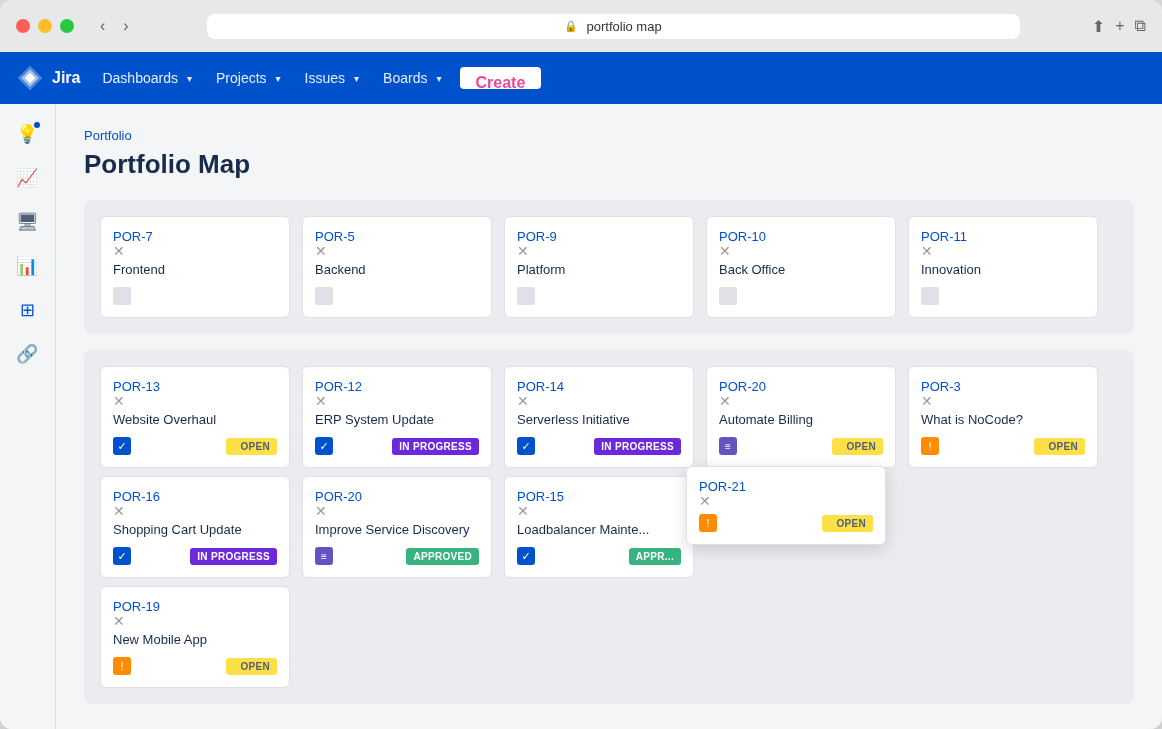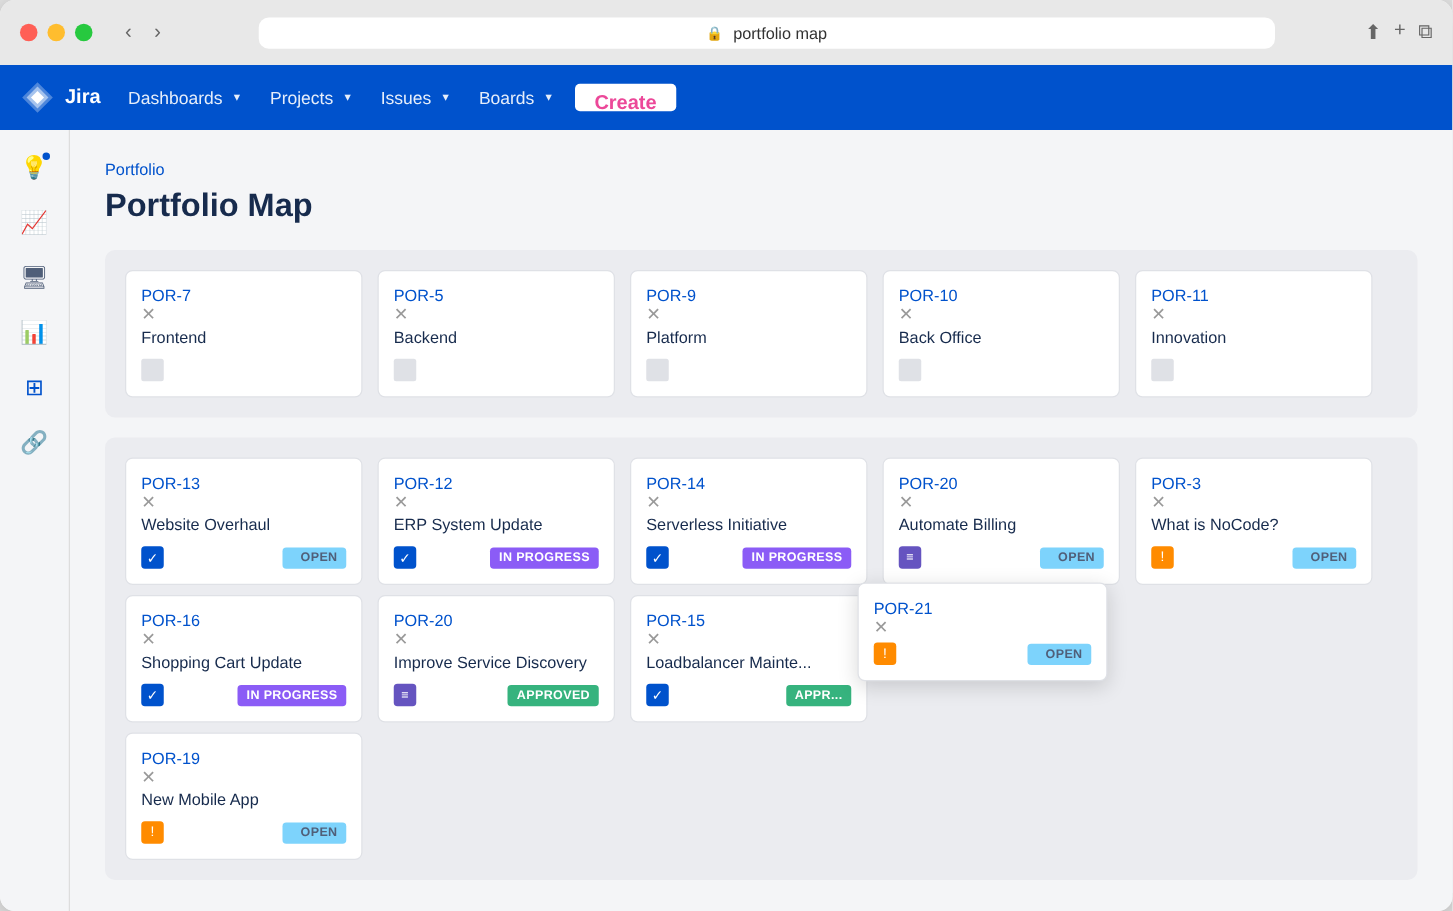--- a/index.html
+++ b/index.html
@@ -224,22 +224,22 @@
     }
 
     
     .badge {
       font-size: 10px;
       font-weight: 700;
       padding: 3px 7px;
       border-radius: 3px;
       letter-spacing: 0.3px;
     }
-    .badge-open { background: #7dd3fc; color: #505f79; padding-left: 14px; }
-    .badge-in-progress { background: #8b5cf6; color: white; }
+    .badge-open { background: #fde047; color: #505f79; padding-left: 14px; }
+    .badge-in-progress { background: #6d28d9; color: white; }
     .badge-approved { background: #36b37e; color: white; }
 
     
     .icon-check {
       width: 18px;
       height: 18px;
       background: #0052cc;
       border-radius: 3px;
       display: flex;
       align-items: center;

